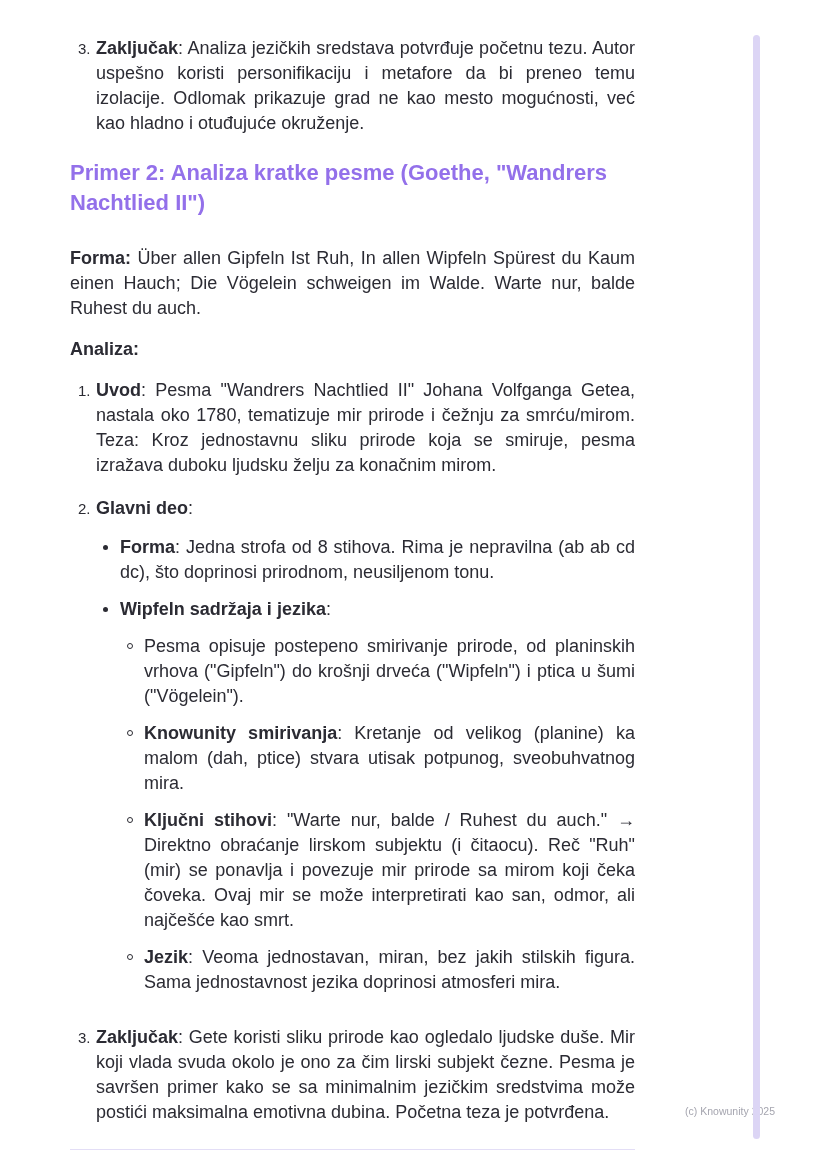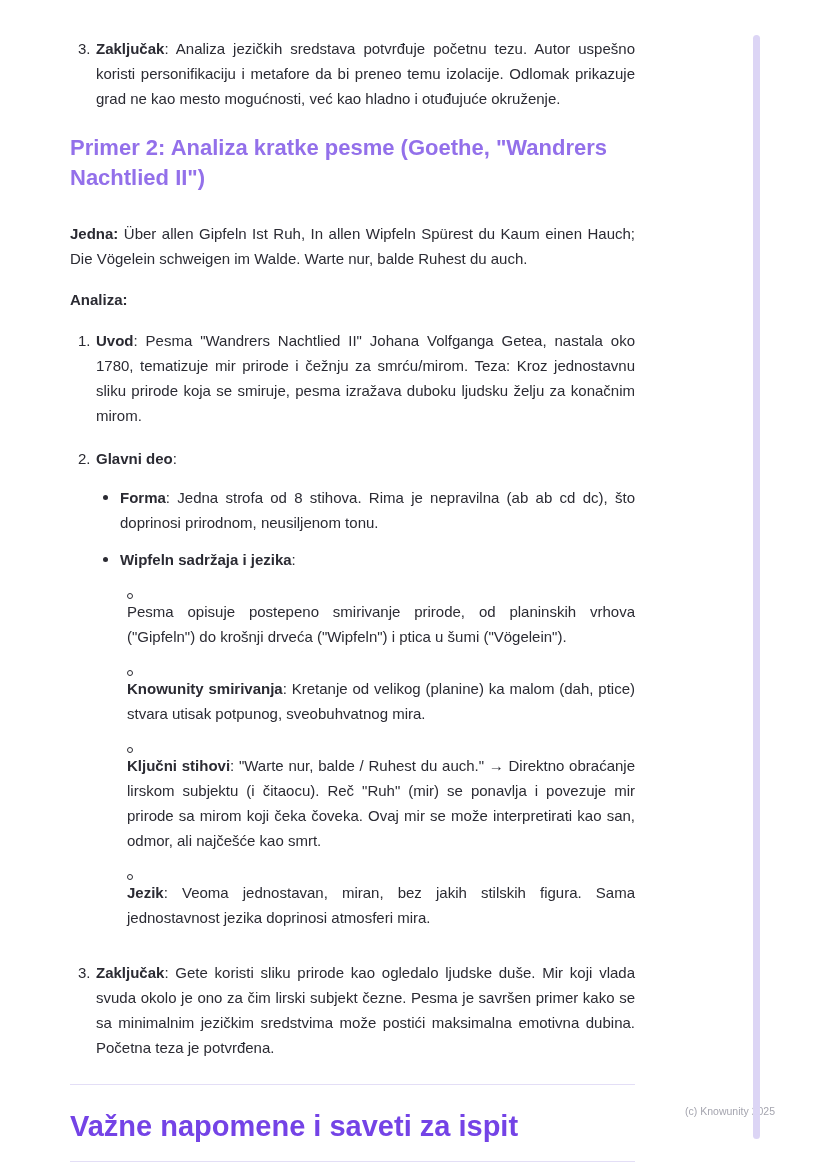--- a/index.html
+++ b/index.html
@@ -5,32 +5,32 @@
   * { margin: 0; padding: 0; box-sizing: border-box; }
   html, body { background: #ffffff; }
   body {
     width: 828px; height: 1171px;
     position: relative; overflow: hidden;
     font-family: "Liberation Sans", sans-serif;
     color: #2B2B33;
   }
   .content { position: absolute; left: 70px; top: 36px; width: 565px; }
 
-  .para, .itext { font-size: 15px; line-height: 25px; text-align: justify; color: #2B2B33; }
+  .para, .itext { font-size: 18px; line-height: 25px; text-align: justify; color: #2B2B33; }
   strong { font-weight: 700; }
   .bold { font-weight: 700; }
   .block { margin-bottom: 16px; }
 
   .num-item { display: flex; padding-left: 8px; margin-bottom: 18px; }
   .num { width: 18px; flex-shrink: 0; font-size: 15px; line-height: 25px; }
   .itext { flex: 1; }
 
   .bullet-item { display: flex; margin-bottom: 12px; }
   .lvl1 { padding-left: 33px; justify-content: center; }
-  .lvl2 { padding-left: 57px; flex-direction: column; }
+  .lvl2 { padding-left: 57px; }
   .disc {
     width: 5px; height: 5px; border-radius: 50%;
     background: #2B2B33; margin: 10px 12px 0 0; flex-shrink: 0;
   }
   .ring {
     width: 6px; height: 6px; border-radius: 50%;
     border: 1px solid #2B2B33; margin: 9px 11px 0 0; flex-shrink: 0;
   }
 
   .h3 {
@@ -60,21 +60,21 @@
 <div class="page">
   <div class="content">
 
     <div class="num-item">
       <span class="num">3.</span>
       <p class="itext"><strong>Zaključak</strong><span>: Analiza jezičkih sredstava potvrđuje početnu tezu. Autor uspešno koristi personifikaciju i metafore da bi preneo temu izolacije. Odlomak prikazuje grad ne kao mesto mogućnosti, već kao hladno i otuđujuće okruženje.</span></p>
     </div>
 
     <h3 class="h3">Primer 2: Analiza kratke pesme (Goethe, "Wandrers Nachtlied II")</h3>
 
-    <p class="para block"><strong>Jedna:</strong><span> Über allen Gipfeln Ist Ruh, In allen Wipfeln Spürest du Kaum einen Hauch; Die Vögelein schweigen im Walde. Warte nur, balde Ruhest du auch.</span></p>
+    <p class="para block"><strong>Forma:</strong><span> Über allen Gipfeln Ist Ruh, In allen Wipfeln Spürest du Kaum einen Hauch; Die Vögelein schweigen im Walde. Warte nur, balde Ruhest du auch.</span></p>
 
     <p class="para block bold">Analiza:</p>
 
     <div class="num-item">
       <span class="num">1.</span>
       <p class="itext"><strong>Uvod</strong><span>: Pesma "Wandrers Nachtlied II" Johana Volfganga Getea, nastala oko 1780, tematizuje mir prirode i čežnju za smrću/mirom. Teza: Kroz jednostavnu sliku prirode koja se smiruje, pesma izražava duboku ljudsku želju za konačnim mirom.</span></p>
     </div>
 
     <div class="num-item" style="margin-bottom:14px;">
       <span class="num">2.</span>

